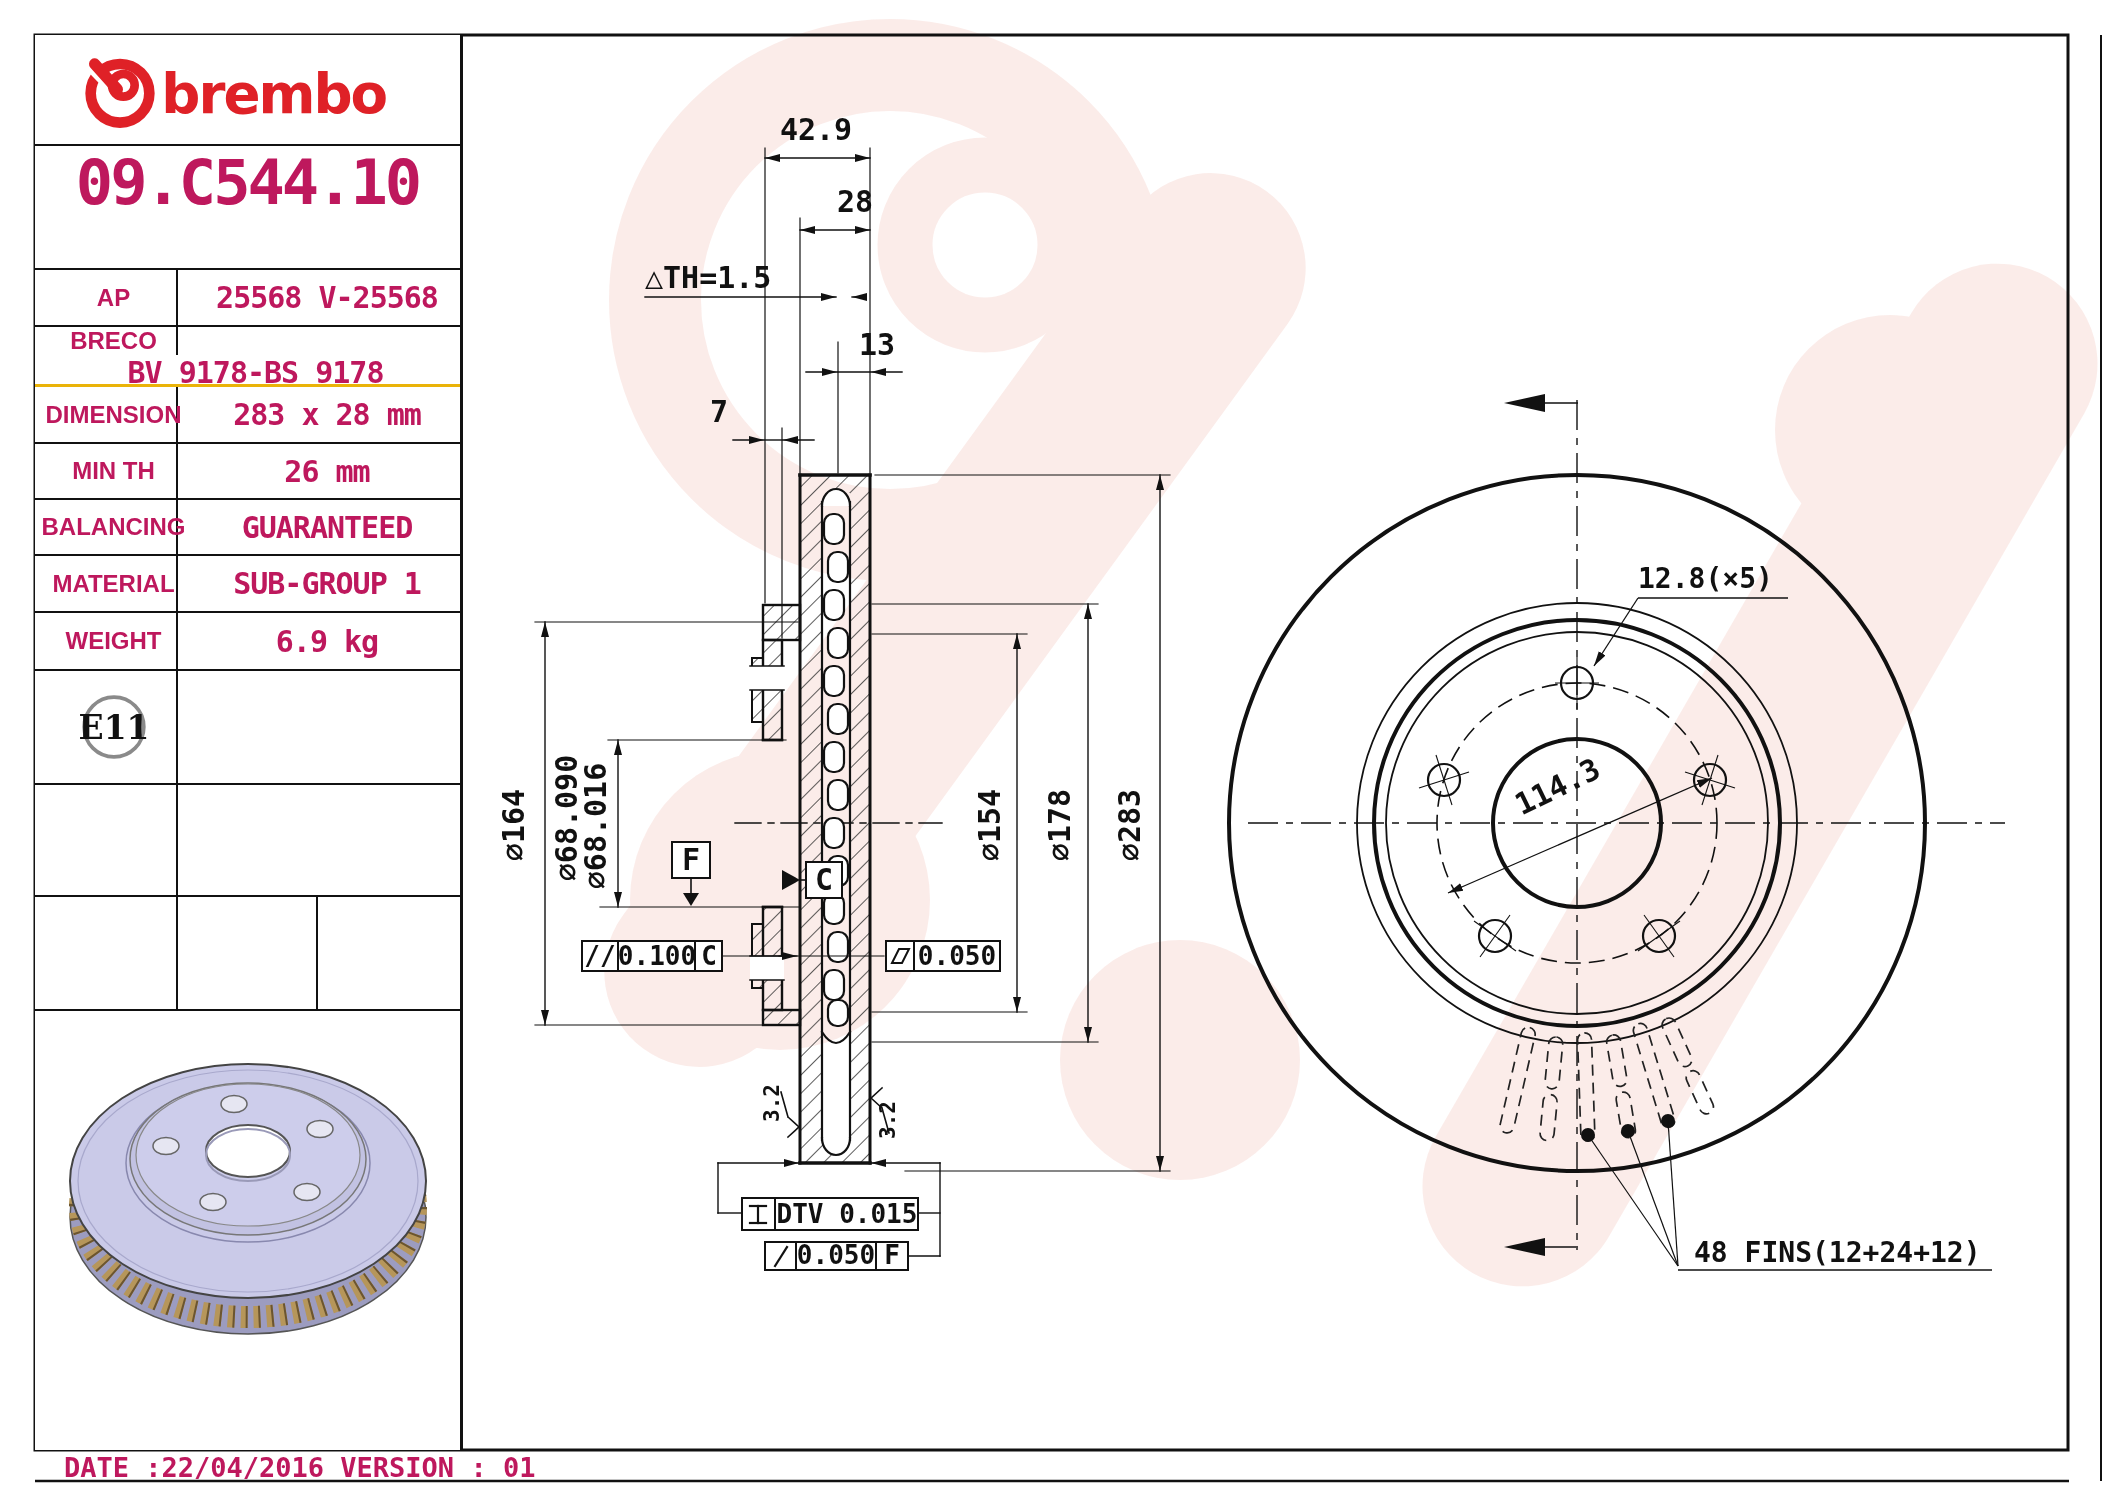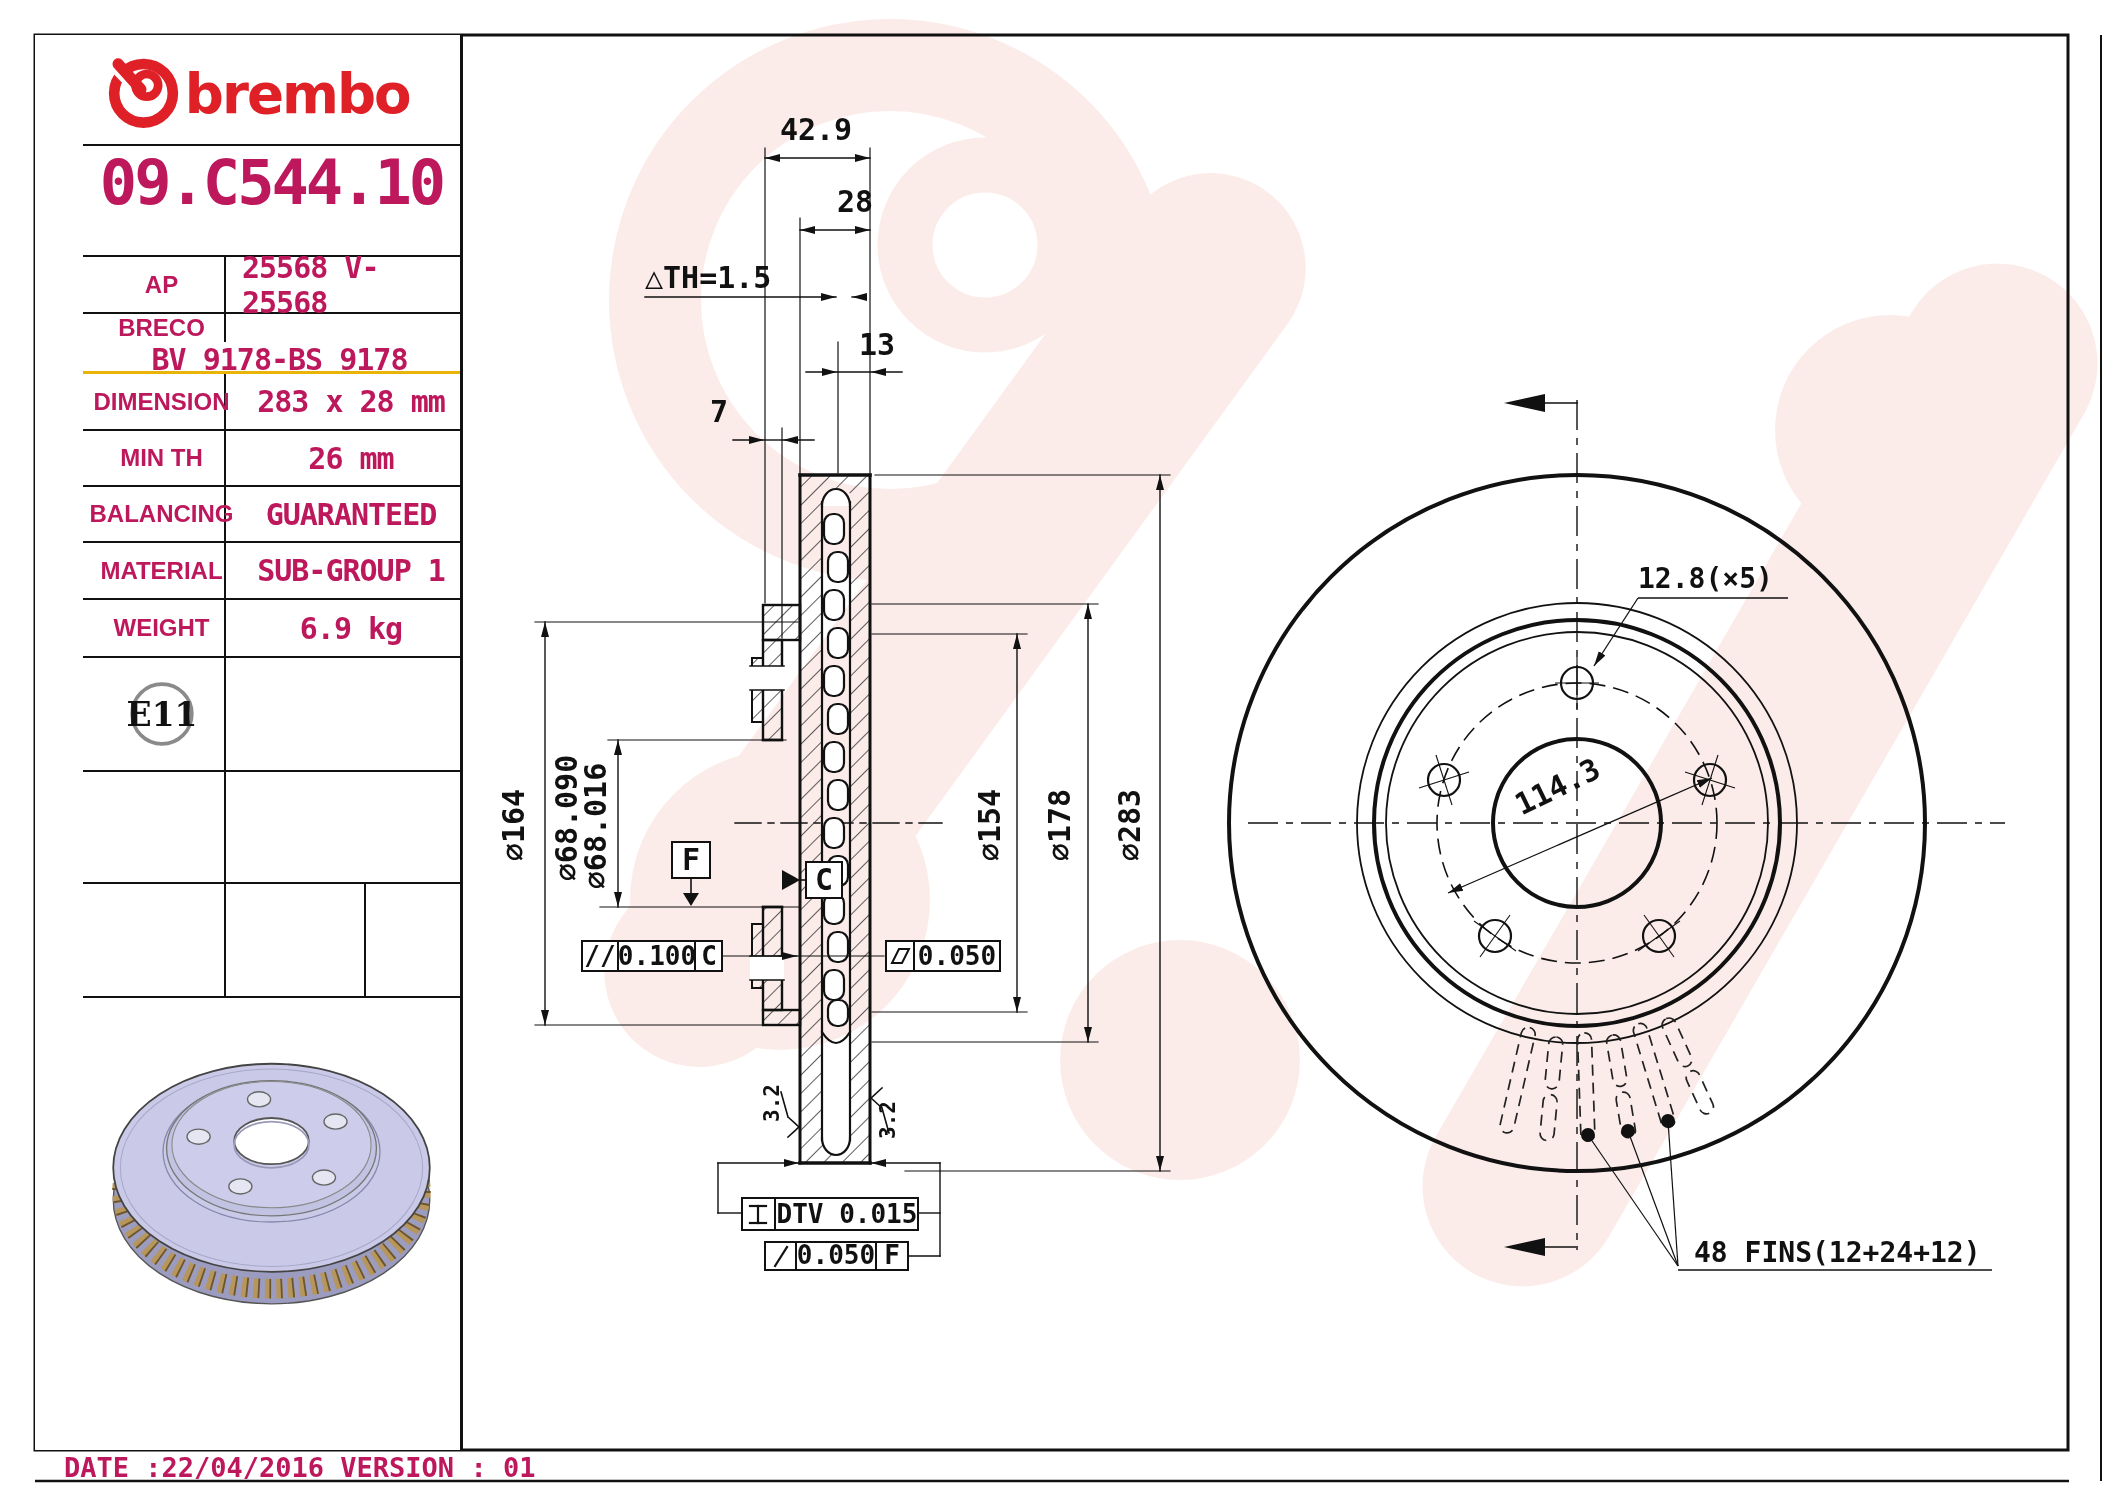--- a/index.html
+++ b/index.html
@@ -2,27 +2,27 @@
 <html><head>
 <meta charset="utf-8">
 <style>
   html,body{margin:0;padding:0;background:#fff;}
   #sheet{position:relative;width:2104px;height:1488px;background:#fff;overflow:hidden;
          font-family:"Liberation Sans",sans-serif;color:#be185d;}
   #drawing{position:absolute;left:0;top:0;z-index:1;}
   
   #table{position:absolute;left:35px;top:35px;width:428px;height:1415px;z-index:2;
          background:#fff;border-right:3px solid #111;box-sizing:border-box;}
-  .trow{position:relative;display:flex;border-bottom:2px solid #111;box-sizing:border-box;background:#fff;margin-left:48px;}
+  .trow{position:relative;display:flex;border-bottom:2px solid #111;box-sizing:border-box;background:#fff;}
   .trow.thick{border-bottom:3px solid #eab308;flex-direction:column;}
   .tcell{display:flex;align-items:center;justify-content:center;box-sizing:border-box;padding-left:16px;}
   .lab{width:143px;border-right:2px solid #111;font:bold 24px "Liberation Sans",sans-serif;letter-spacing:0px;}
   .val{flex:1;font:bold 30px "DejaVu Sans Mono",monospace;letter-spacing:-1px;}
   .logo-row{height:111px;justify-content:center;align-items:center;}
-  .pn-row{height:111px;}
+  .pn-row{height:124px;}
   .pn{width:100%;text-align:center;font:bold 62px "DejaVu Sans Mono",monospace;letter-spacing:-3px;}
   .e11val{text-align:center;line-height:1.25;}
   .variant-num{font:bold 44px "DejaVu Sans Mono",monospace;letter-spacing:-2px;}
   #footer{position:absolute;left:64px;top:1452px;z-index:2;
           font:bold 27px "DejaVu Sans Mono",monospace;letter-spacing:0px;}
   .dim{font:bold 30px "DejaVu Sans Mono",monospace;fill:#111;}
   .dimsm{font:bold 28px "DejaVu Sans Mono",monospace;fill:#111;}
   .boxt{font:bold 26px "DejaVu Sans Mono",monospace;fill:#111;}
   .rough{font:bold 21px "DejaVu Sans Mono",monospace;fill:#111;}
 </style>

